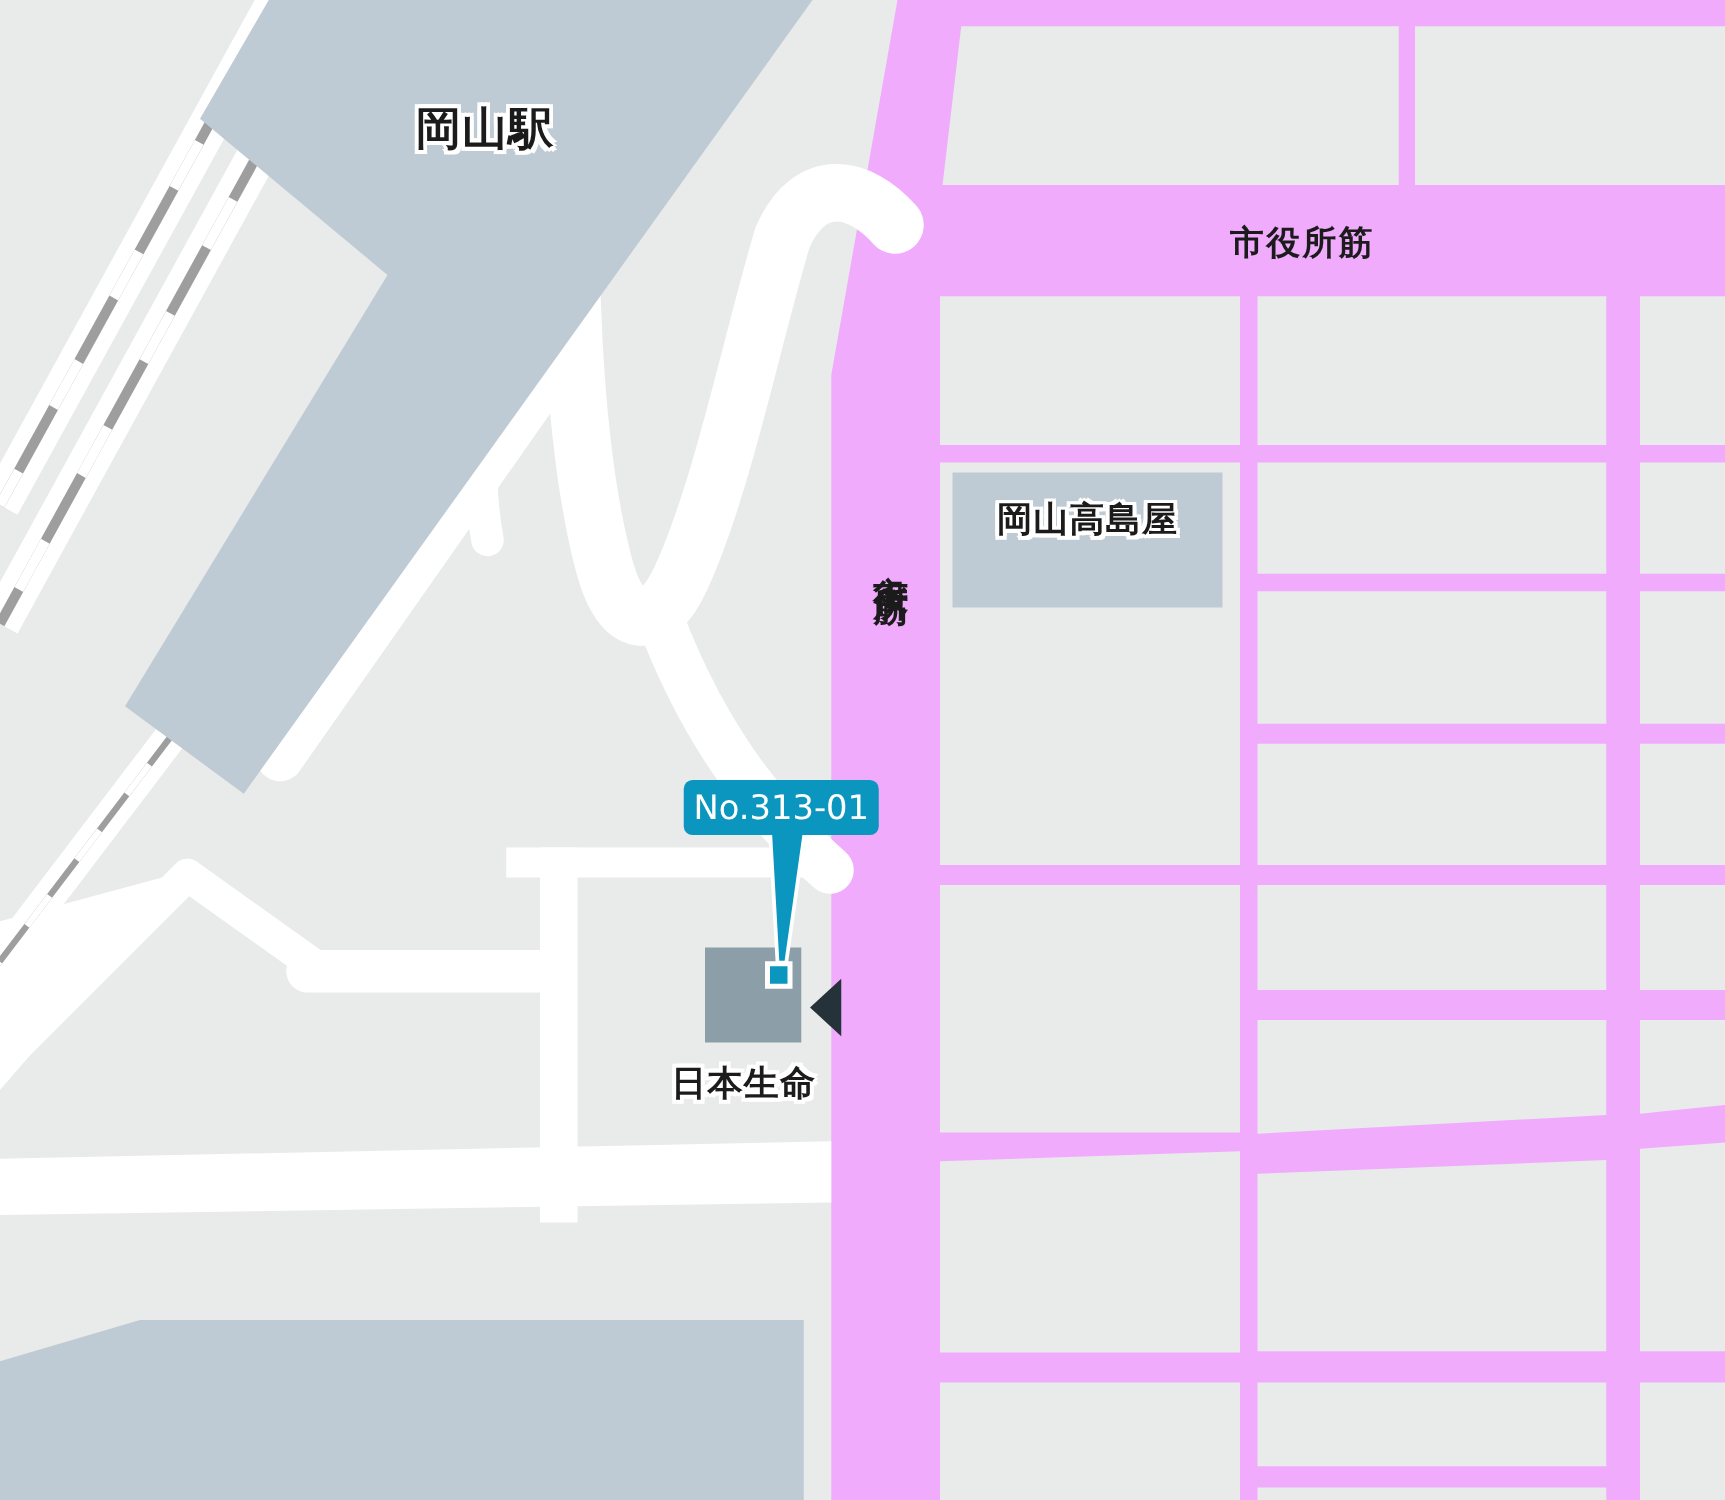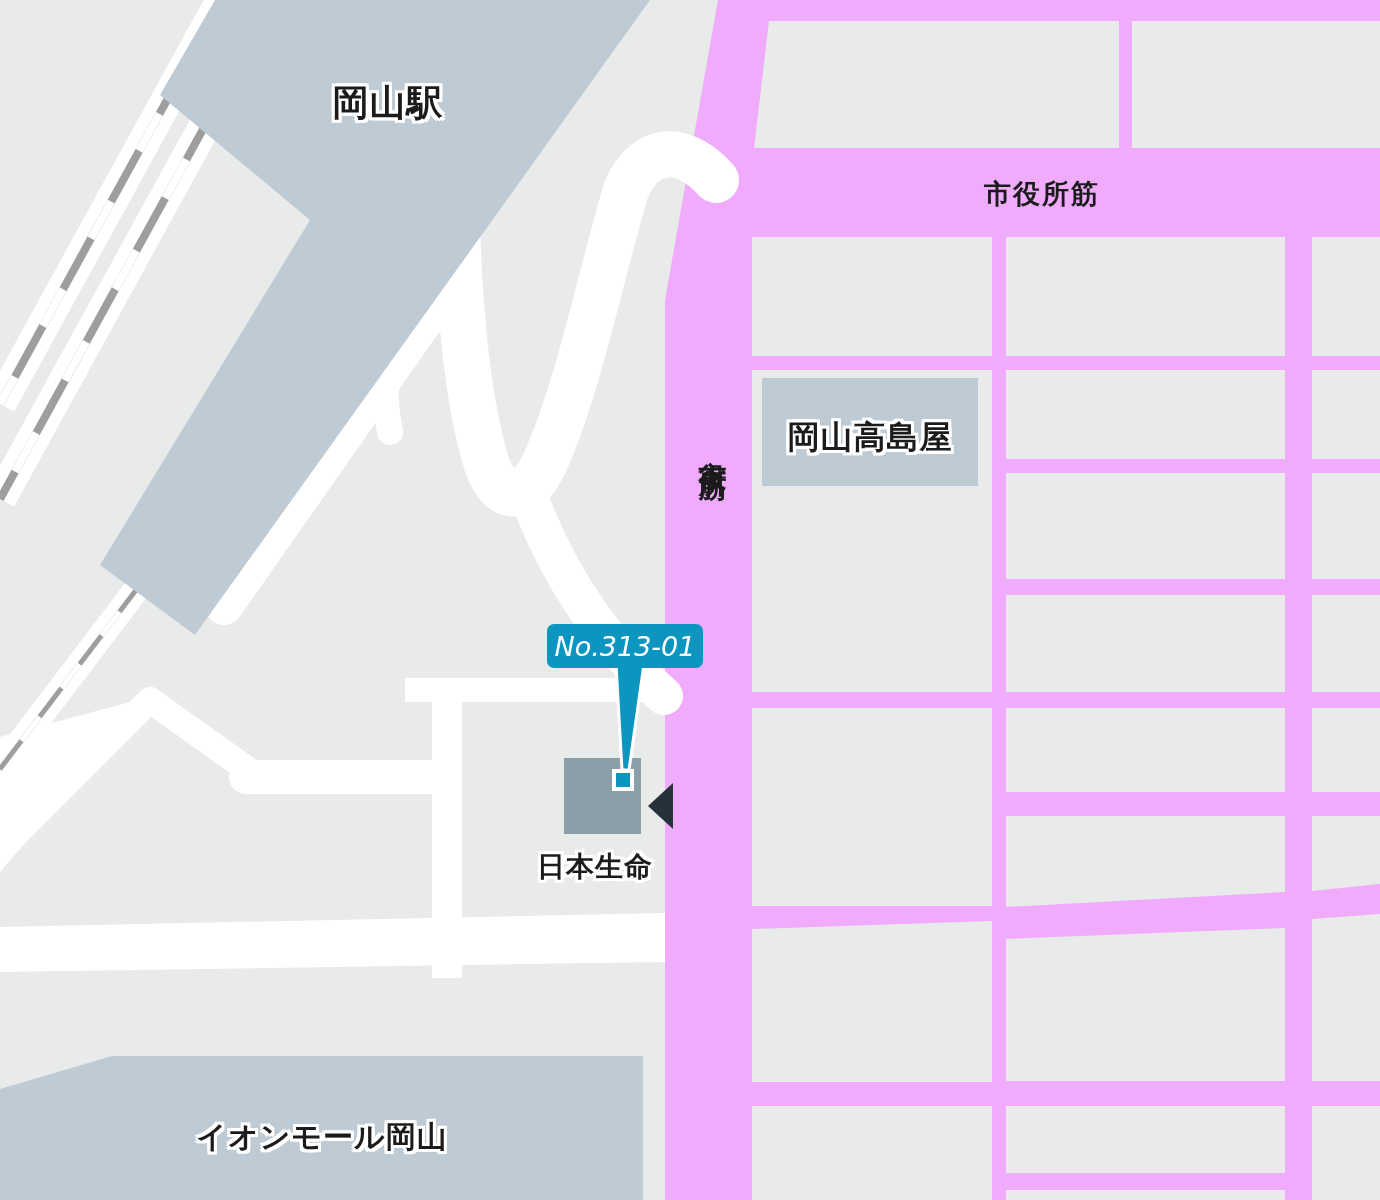--- a/index.html
+++ b/index.html
@@ -19,21 +19,21 @@
   }
   .road-label{font-weight:bold;letter-spacing:2px;}
   .v-label{
     writing-mode:vertical-rl;text-orientation:upright;transform:none;
     letter-spacing:4px;line-height:1;
   }
   #callout-box{
     position:absolute;left:547px;top:624px;width:156px;height:44px;
     background:#0b96c0;border-radius:7px;color:#ffffff;font-size:27px;
     display:flex;align-items:center;justify-content:center;transform:none;
-    font-weight:normal;letter-spacing:0;font-style:italic;
+    font-weight:normal;letter-spacing:0;
   }
 </style>
 </head>
 <body>
 
 <div id="stage">
   <svg id="map-svg" width="1380" height="1200" viewBox="0 0 1380 1200">
 
     <polygon points="0,0 718,0 665,300 665,1200 0,1200" fill="#e9eaea"></polygon>
 
@@ -115,22 +115,21 @@
     <polygon points="616,664 644,664 629,770 622,770" stroke="#ffffff" stroke-width="3" stroke-linejoin="round" fill="#0b96c0"></polygon>
     <rect x="614" y="771" width="18" height="18" stroke="#ffffff" stroke-width="4" fill="#0b96c0"></rect>
   </svg>
 
   <div class="lbl halo" style="left:388px;top:79px;font-size:36px;">岡山駅</div>
 
   <div class="lbl road-label" style="left:1042px;top:176px;font-size:27px;">市役所筋</div>
 
   <div class="lbl road-label v-label" style="left:698px;top:438px;font-size:28px;">市役所筋</div>
 
-  <div class="lbl halo" style="left:870px;top:416px;font-size:32px;">岡山高島屋</div>
+  <div class="lbl halo" style="left:870px;top:397px;font-size:28px;">岡山高島屋</div>
 
   <div class="lbl halo" style="left:595px;top:848px;font-size:28px;">日本生命</div>
 
-  <div class="lbl halo" style="left:322px;top:1117px;font-size:30px;">イオンモール岡山</div>
 
   <div id="callout-box">
     <span>No.313-01</span>
   </div>
 </div>
 
 </body></html>

